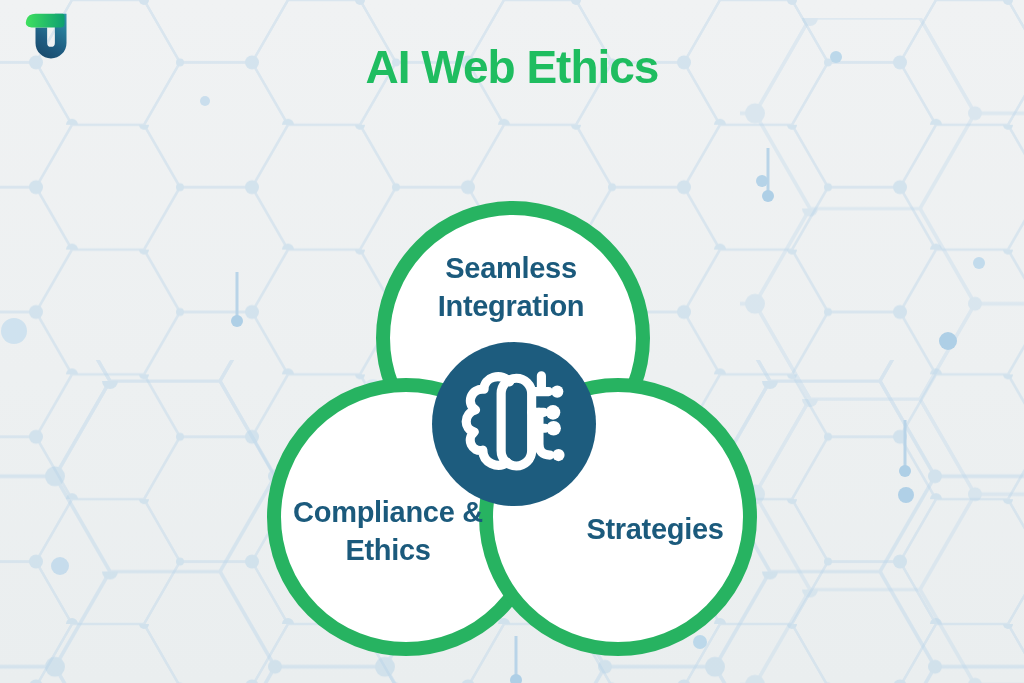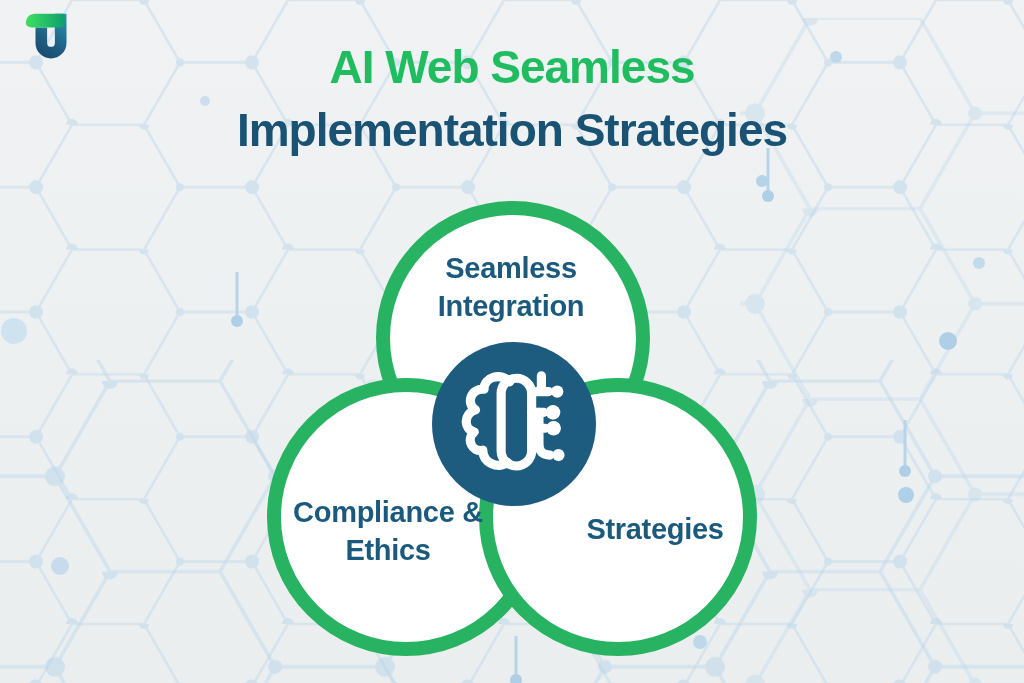--- a/index.html
+++ b/index.html
@@ -104,22 +104,21 @@
       <linearGradient id="logoGreen" x1="6" y1="13" x2="46" y2="13" gradientUnits="userSpaceOnUse">
         <stop offset="0" stop-color="#3fe05f"></stop>
         <stop offset="1" stop-color="#0d9f70"></stop>
       </linearGradient>
     </defs>
     <path fill="url(#logoBlue)" d="M16 20 L16 36 A16 16 0 0 0 48 36 L48 6 L36 6 L36 36 A4 4 0 0 1 28 36 L28 20 Z"></path>
     <path fill="url(#logoGreen)" d="M12 20 Q4 20 6.5 12.5 Q8.5 6 16 6 L44 6 Q46 6 46 8 L46 16 Q46 20 42 20 Z"></path>
   </svg>
 
   <h1 class="title">
-    <span class="line1">AI Web Seamless</span>
-    <span class="line2">Implementation Strategies</span>
+    <span class="line1">AI Web Ethics</span>
   </h1>
 
   <svg class="venn-svg" viewBox="0 0 1024 683">
     <circle cx="513" cy="338" r="130" fill="#ffffff" stroke-width="14" stroke="#27b361"></circle>
     <circle cx="406" cy="517" r="132" fill="#ffffff" stroke-width="14" stroke="#27b361"></circle>
     <circle cx="618" cy="517" r="132" fill="#ffffff" stroke-width="14" stroke="#27b361"></circle>
     <circle cx="514" cy="424" r="82" fill="#1d5c7e"></circle>
 
     <g transform="translate(456,366) scale(1.22)" fill="none" stroke="#ffffff" stroke-width="7.5" stroke-linecap="round" stroke-linejoin="round">
       <rect x="37" y="10" width="25" height="72" rx="12.5"></rect>

